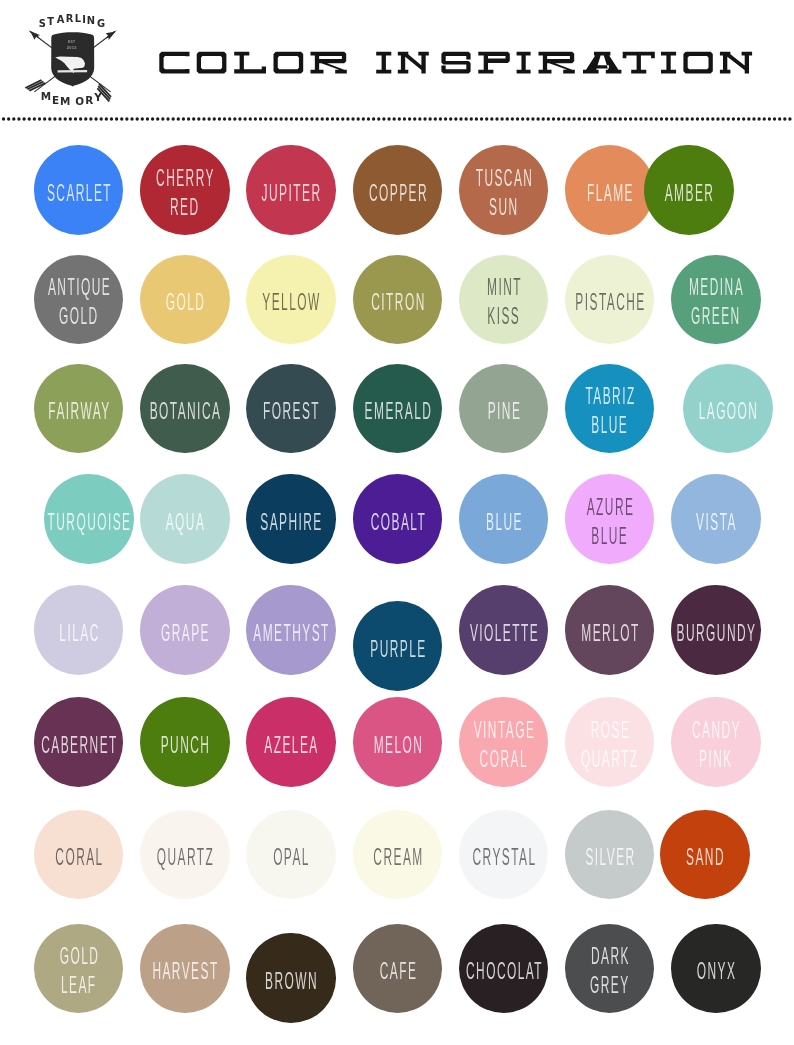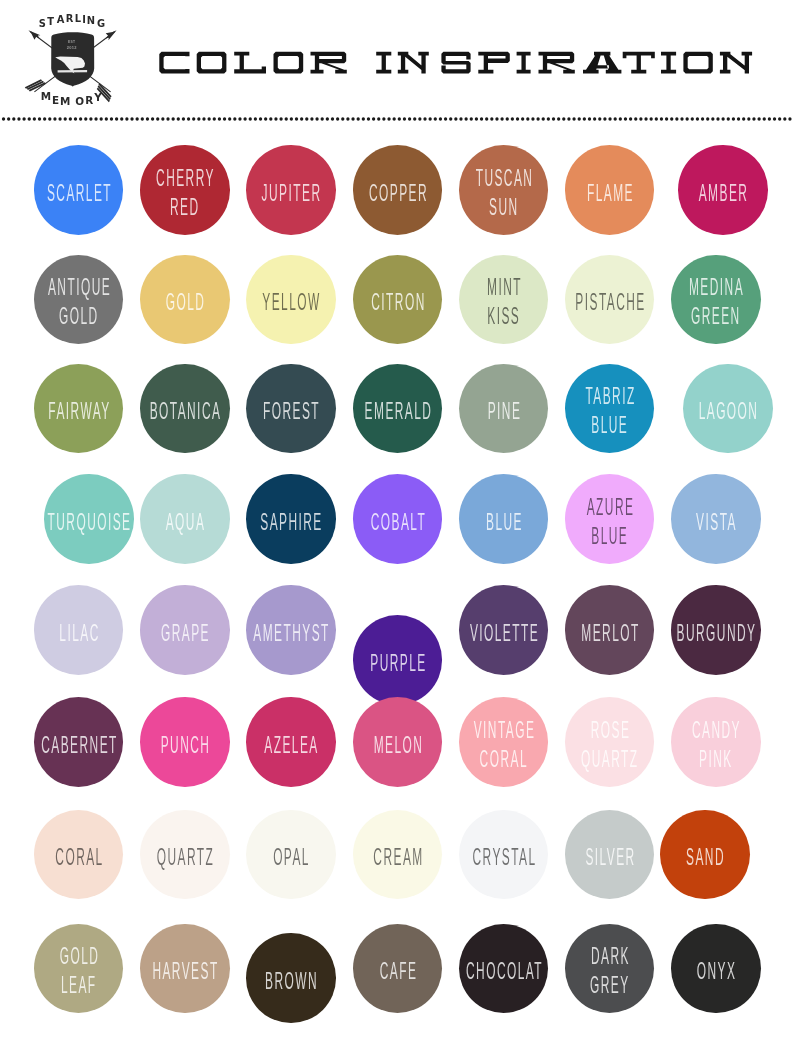--- a/index.html
+++ b/index.html
@@ -251,21 +251,21 @@
   <div class="swatch" style="left:352.5px;top:145px;width:89.6px;height:89.6px;background:#8d5a32">
     <span class="lbl">COPPER</span>
   </div>
   <div class="swatch" style="left:458.7px;top:145px;width:89.6px;height:89.6px;background:#b4694a">
     <span class="lbl">TUSCAN
 SUN</span>
   </div>
   <div class="swatch" style="left:564.9px;top:145px;width:89.6px;height:89.6px;background:#e48b5b">
     <span class="lbl">FLAME</span>
   </div>
-  <div class="swatch" style="left:678px;top:145px;width:89.6px;height:89.6px;background:#be185d">
+  <div class="swatch" style="left:644px;top:145px;width:89.6px;height:89.6px;background:#4d7c0f">
     <span class="lbl">AMBER</span>
   </div>
   <div class="swatch" style="left:33.9px;top:254.5px;width:89.6px;height:89.6px;background:#737373">
     <span class="lbl">ANTIQUE
 GOLD</span>
   </div>
   <div class="swatch" style="left:140.1px;top:254.5px;width:89.6px;height:89.6px;background:#e9c873">
     <span class="lbl">GOLD</span>
   </div>
   <div class="swatch" style="left:246.3px;top:254.5px;width:89.6px;height:89.6px;background:#f5f2b0">
@@ -309,21 +309,21 @@
   </div>
   <div class="swatch" style="left:44px;top:474px;width:89.6px;height:89.6px;background:#7cccbf">
     <span class="lbl">TURQUOISE</span>
   </div>
   <div class="swatch" style="left:140.1px;top:474px;width:89.6px;height:89.6px;background:#b6dbd6">
     <span class="lbl">AQUA</span>
   </div>
   <div class="swatch" style="left:246.3px;top:474px;width:89.6px;height:89.6px;background:#0a3d5e">
     <span class="lbl">SAPHIRE</span>
   </div>
-  <div class="swatch" style="left:352.5px;top:474px;width:89.6px;height:89.6px;background:#8b5cf6">
+  <div class="swatch" style="left:352.5px;top:474px;width:89.6px;height:89.6px;background:#4c1d95">
     <span class="lbl">COBALT</span>
   </div>
   <div class="swatch" style="left:458.7px;top:474px;width:89.6px;height:89.6px;background:#7aa8d9">
     <span class="lbl">BLUE</span>
   </div>
   <div class="swatch" style="left:564.9px;top:474px;width:89.6px;height:89.6px;background:#f0abfc">
     <span class="lbl dark">AZURE
 BLUE</span>
   </div>
   <div class="swatch" style="left:671.1px;top:474px;width:89.6px;height:89.6px;background:#92b6dd">
@@ -331,36 +331,36 @@
   </div>
   <div class="swatch" style="left:33.9px;top:585px;width:89.6px;height:89.6px;background:#cfcce2">
     <span class="lbl">LILAC</span>
   </div>
   <div class="swatch" style="left:140.1px;top:585px;width:89.6px;height:89.6px;background:#c2afd7">
     <span class="lbl">GRAPE</span>
   </div>
   <div class="swatch" style="left:246.3px;top:585px;width:89.6px;height:89.6px;background:#a699cd">
     <span class="lbl">AMETHYST</span>
   </div>
-  <div class="swatch" style="left:352.5px;top:615px;width:89.6px;height:89.6px;background:#4c1d95">
+  <div class="swatch" style="left:352.5px;top:601px;width:89.6px;height:89.6px;background:#0c4a6e">
     <span class="lbl">PURPLE</span>
   </div>
   <div class="swatch" style="left:458.7px;top:585px;width:89.6px;height:89.6px;background:#563e6d">
     <span class="lbl">VIOLETTE</span>
   </div>
   <div class="swatch" style="left:564.9px;top:585px;width:89.6px;height:89.6px;background:#63465b">
     <span class="lbl">MERLOT</span>
   </div>
   <div class="swatch" style="left:671.1px;top:585px;width:89.6px;height:89.6px;background:#4b2941">
     <span class="lbl">BURGUNDY</span>
   </div>
   <div class="swatch" style="left:33.9px;top:697.4px;width:89.6px;height:89.6px;background:#673254">
     <span class="lbl">CABERNET</span>
   </div>
-  <div class="swatch" style="left:140.1px;top:697.4px;width:89.6px;height:89.6px;background:#ec4899">
+  <div class="swatch" style="left:140.1px;top:697.4px;width:89.6px;height:89.6px;background:#4d7c0f">
     <span class="lbl">PUNCH</span>
   </div>
   <div class="swatch" style="left:246.3px;top:697.4px;width:89.6px;height:89.6px;background:#ca3067">
     <span class="lbl">AZELEA</span>
   </div>
   <div class="swatch" style="left:352.5px;top:697.4px;width:89.6px;height:89.6px;background:#da5484">
     <span class="lbl">MELON</span>
   </div>
   <div class="swatch" style="left:458.7px;top:697.4px;width:89.6px;height:89.6px;background:#f9a8af">
     <span class="lbl">VINTAGE

